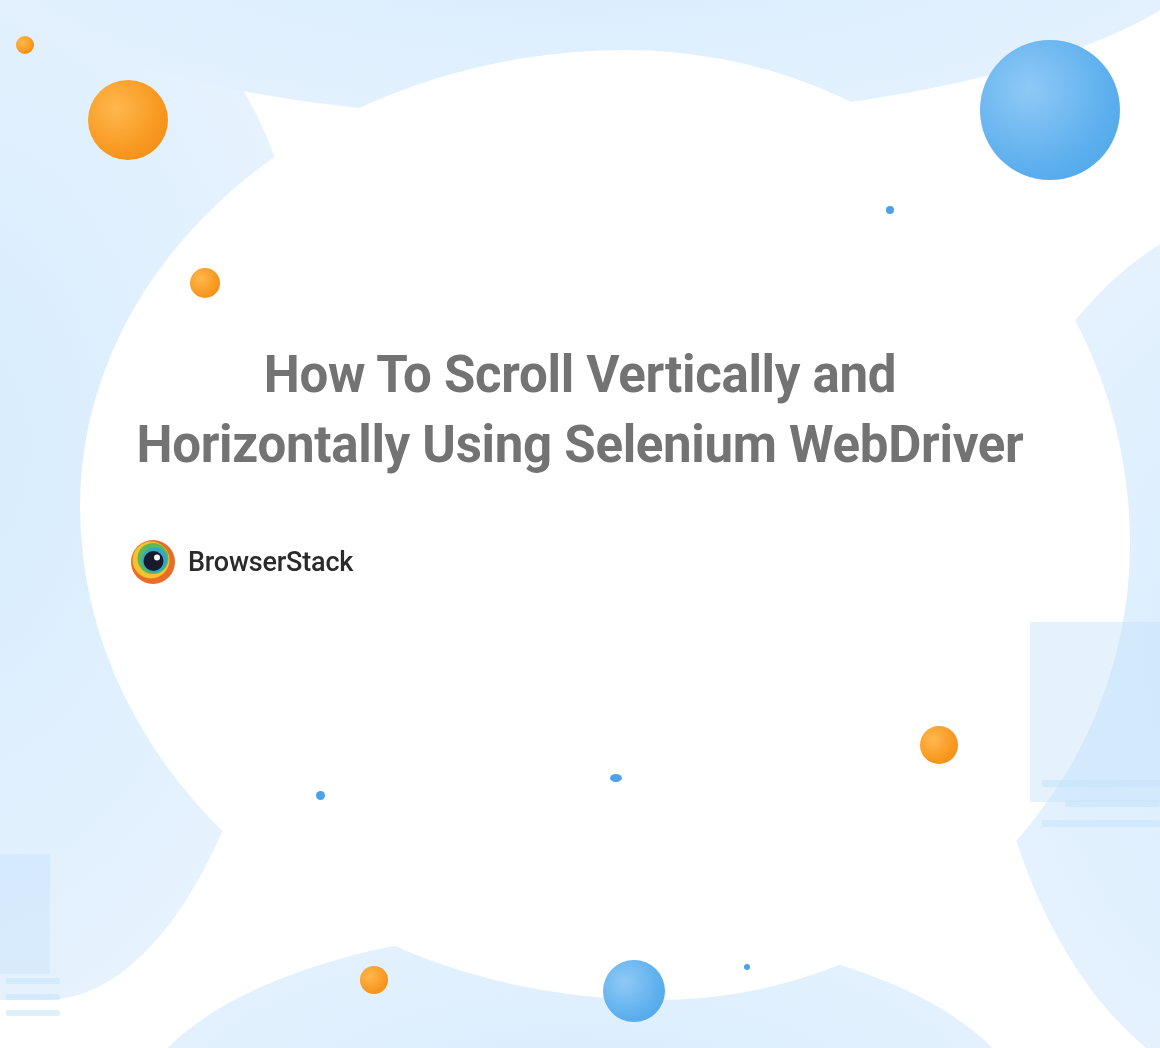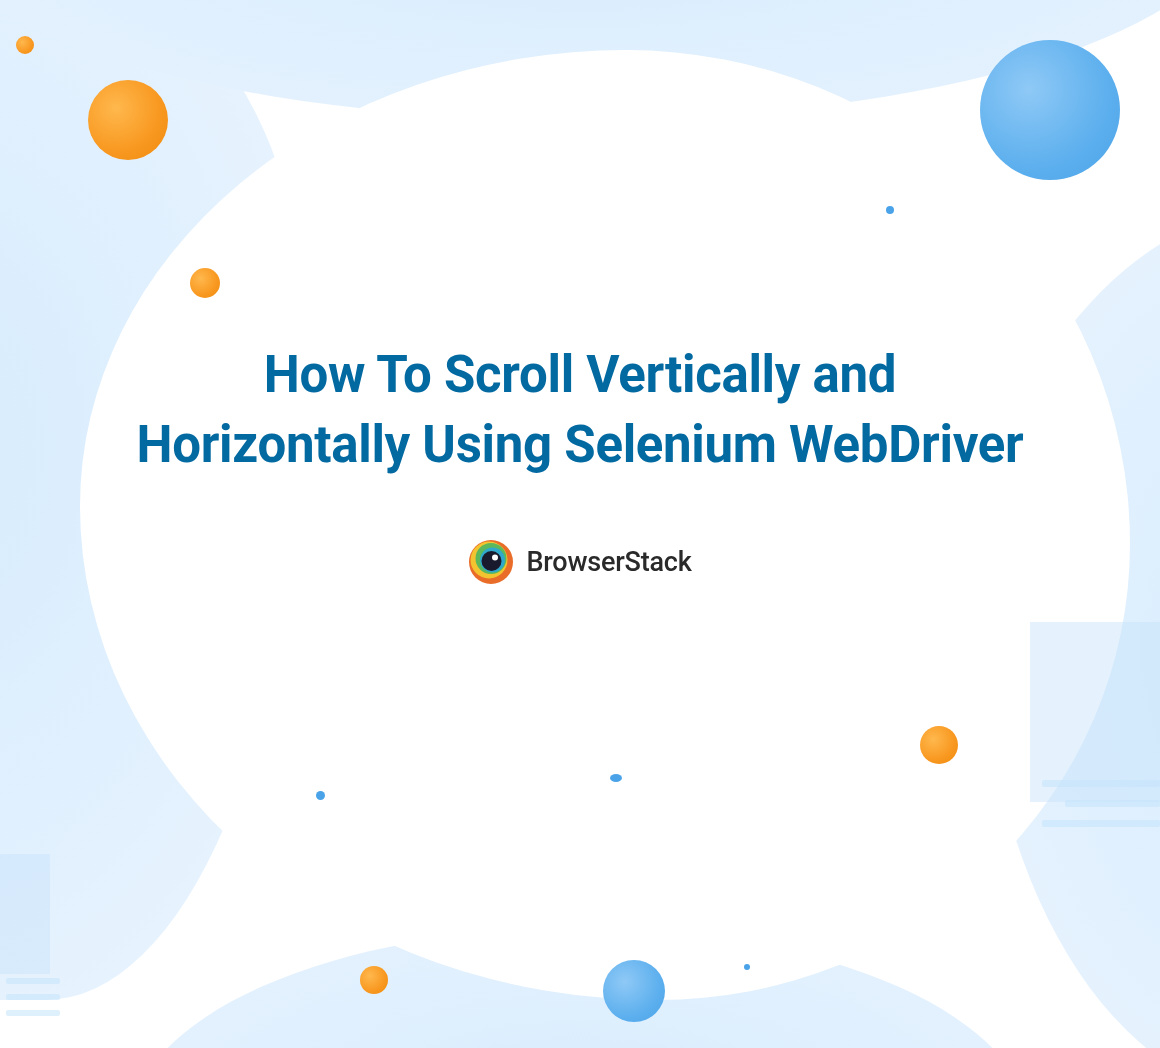--- a/index.html
+++ b/index.html
@@ -116,29 +116,29 @@
   transform: translateX(-50%);
   width: 900px;
   text-align: center;
   z-index: 10;
 }
 
 .title {
   font-size: 51px;
   font-weight: 700;
   line-height: 1.38;
-  color: #0369a1;
+  color: #737373;
   letter-spacing: -0.3px;
 }
 
 .logo-wrap {
   margin-top: 58px;
   display: flex;
   align-items: center;
-  justify-content: center;
+  justify-content: flex-start;
   gap: 12px;
 }
 
 .logo-icon {
   width: 46px;
   height: 46px;
   position: relative;
 }
 
 .logo-text {

